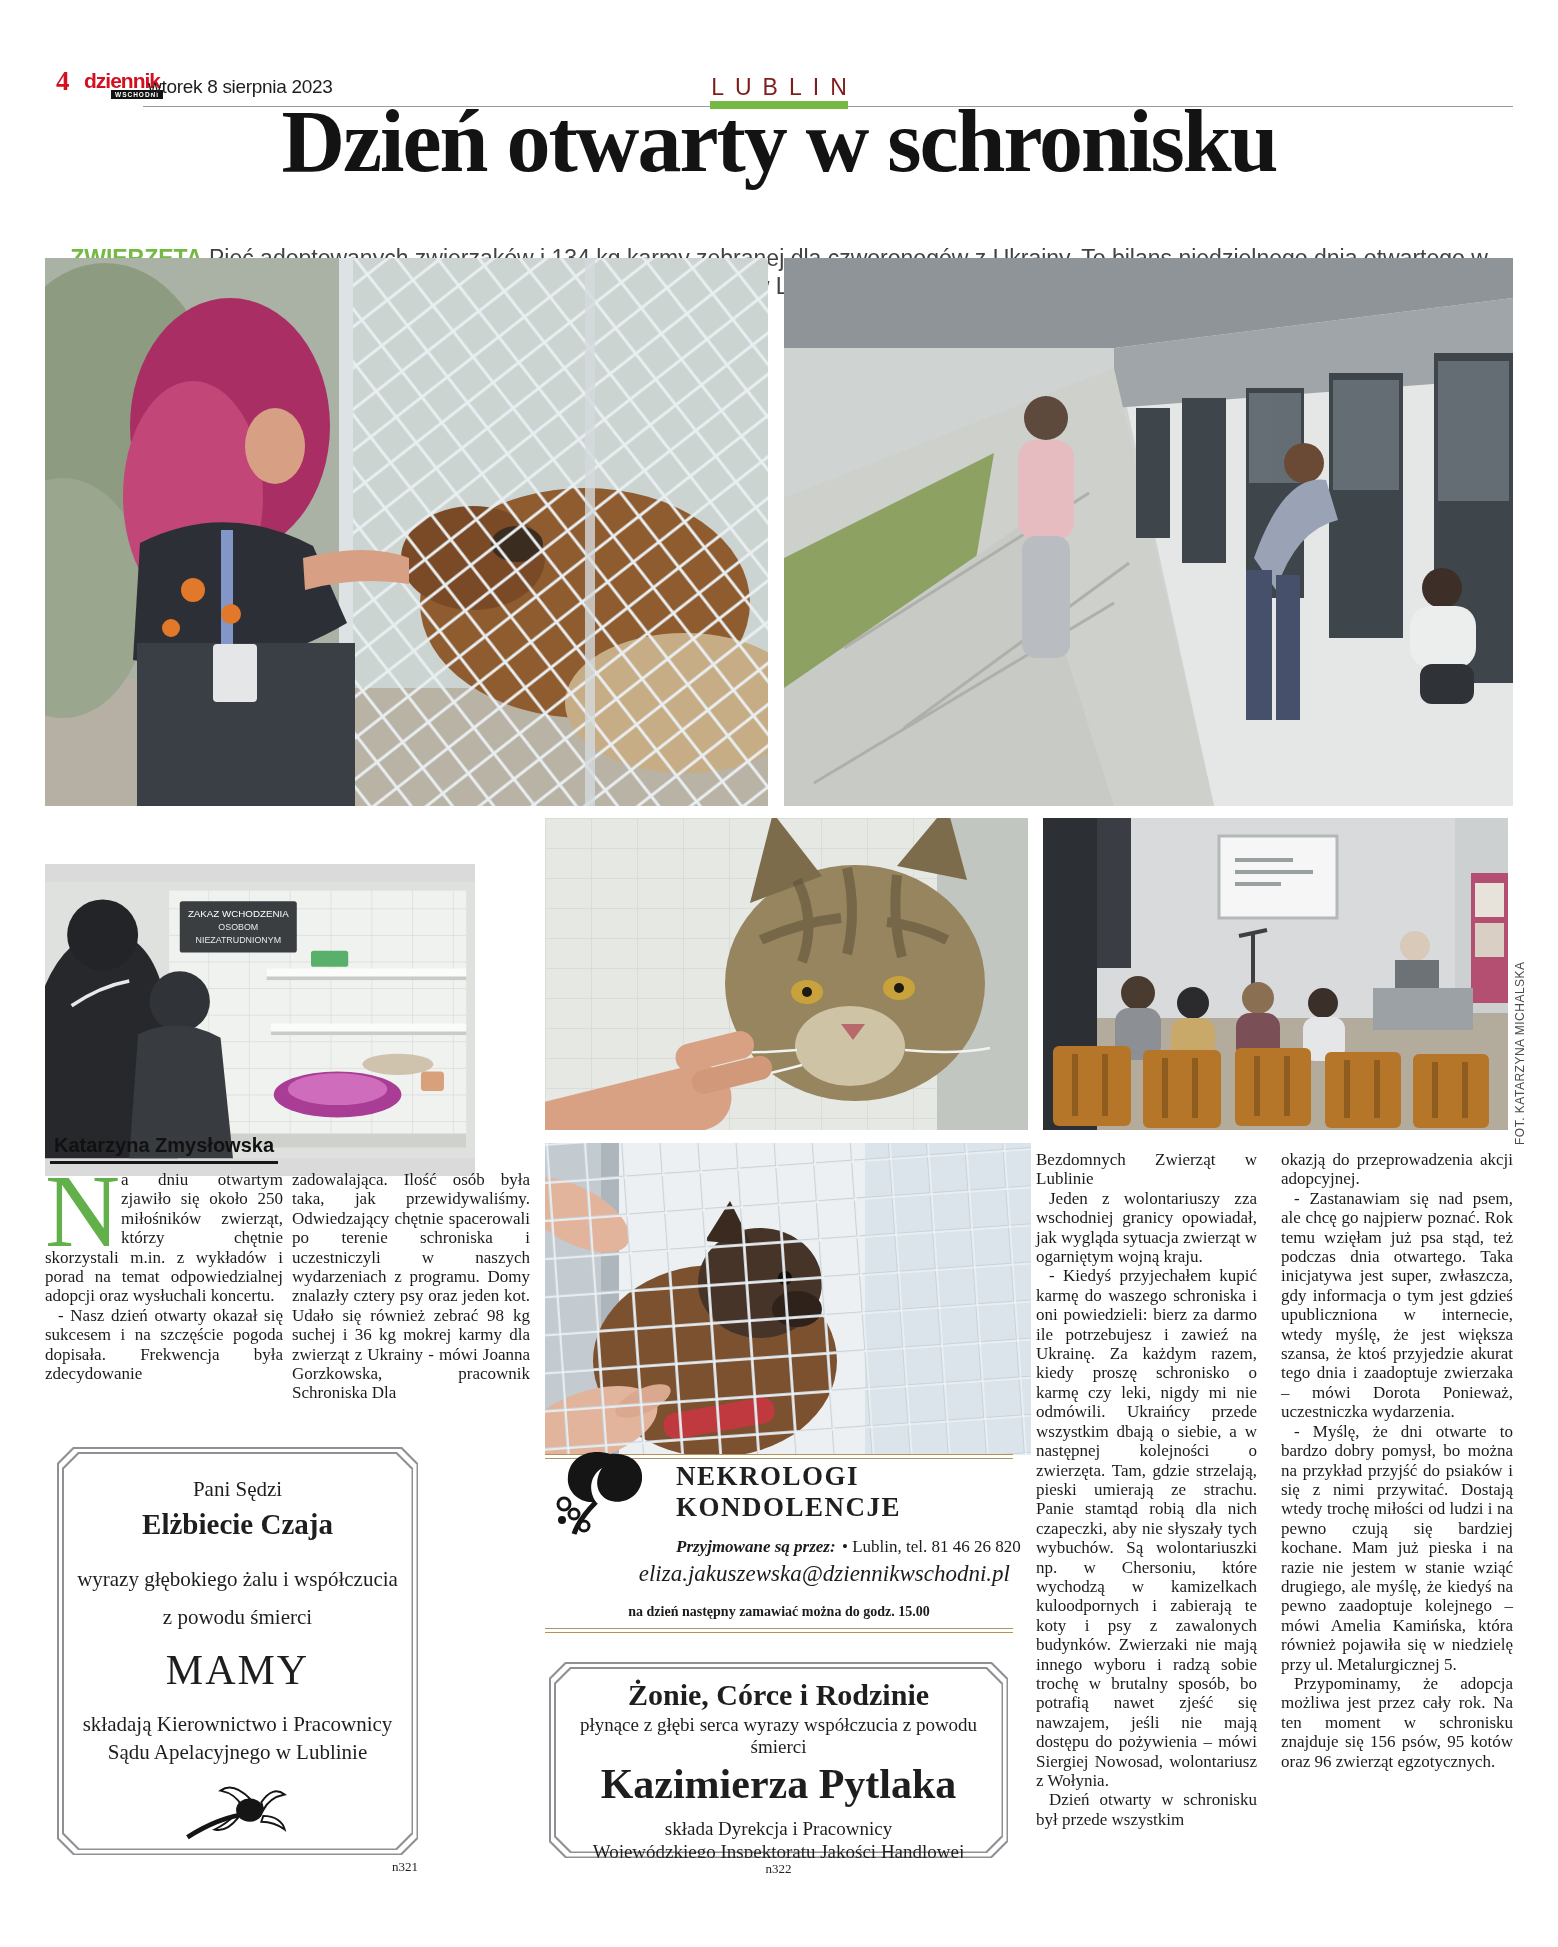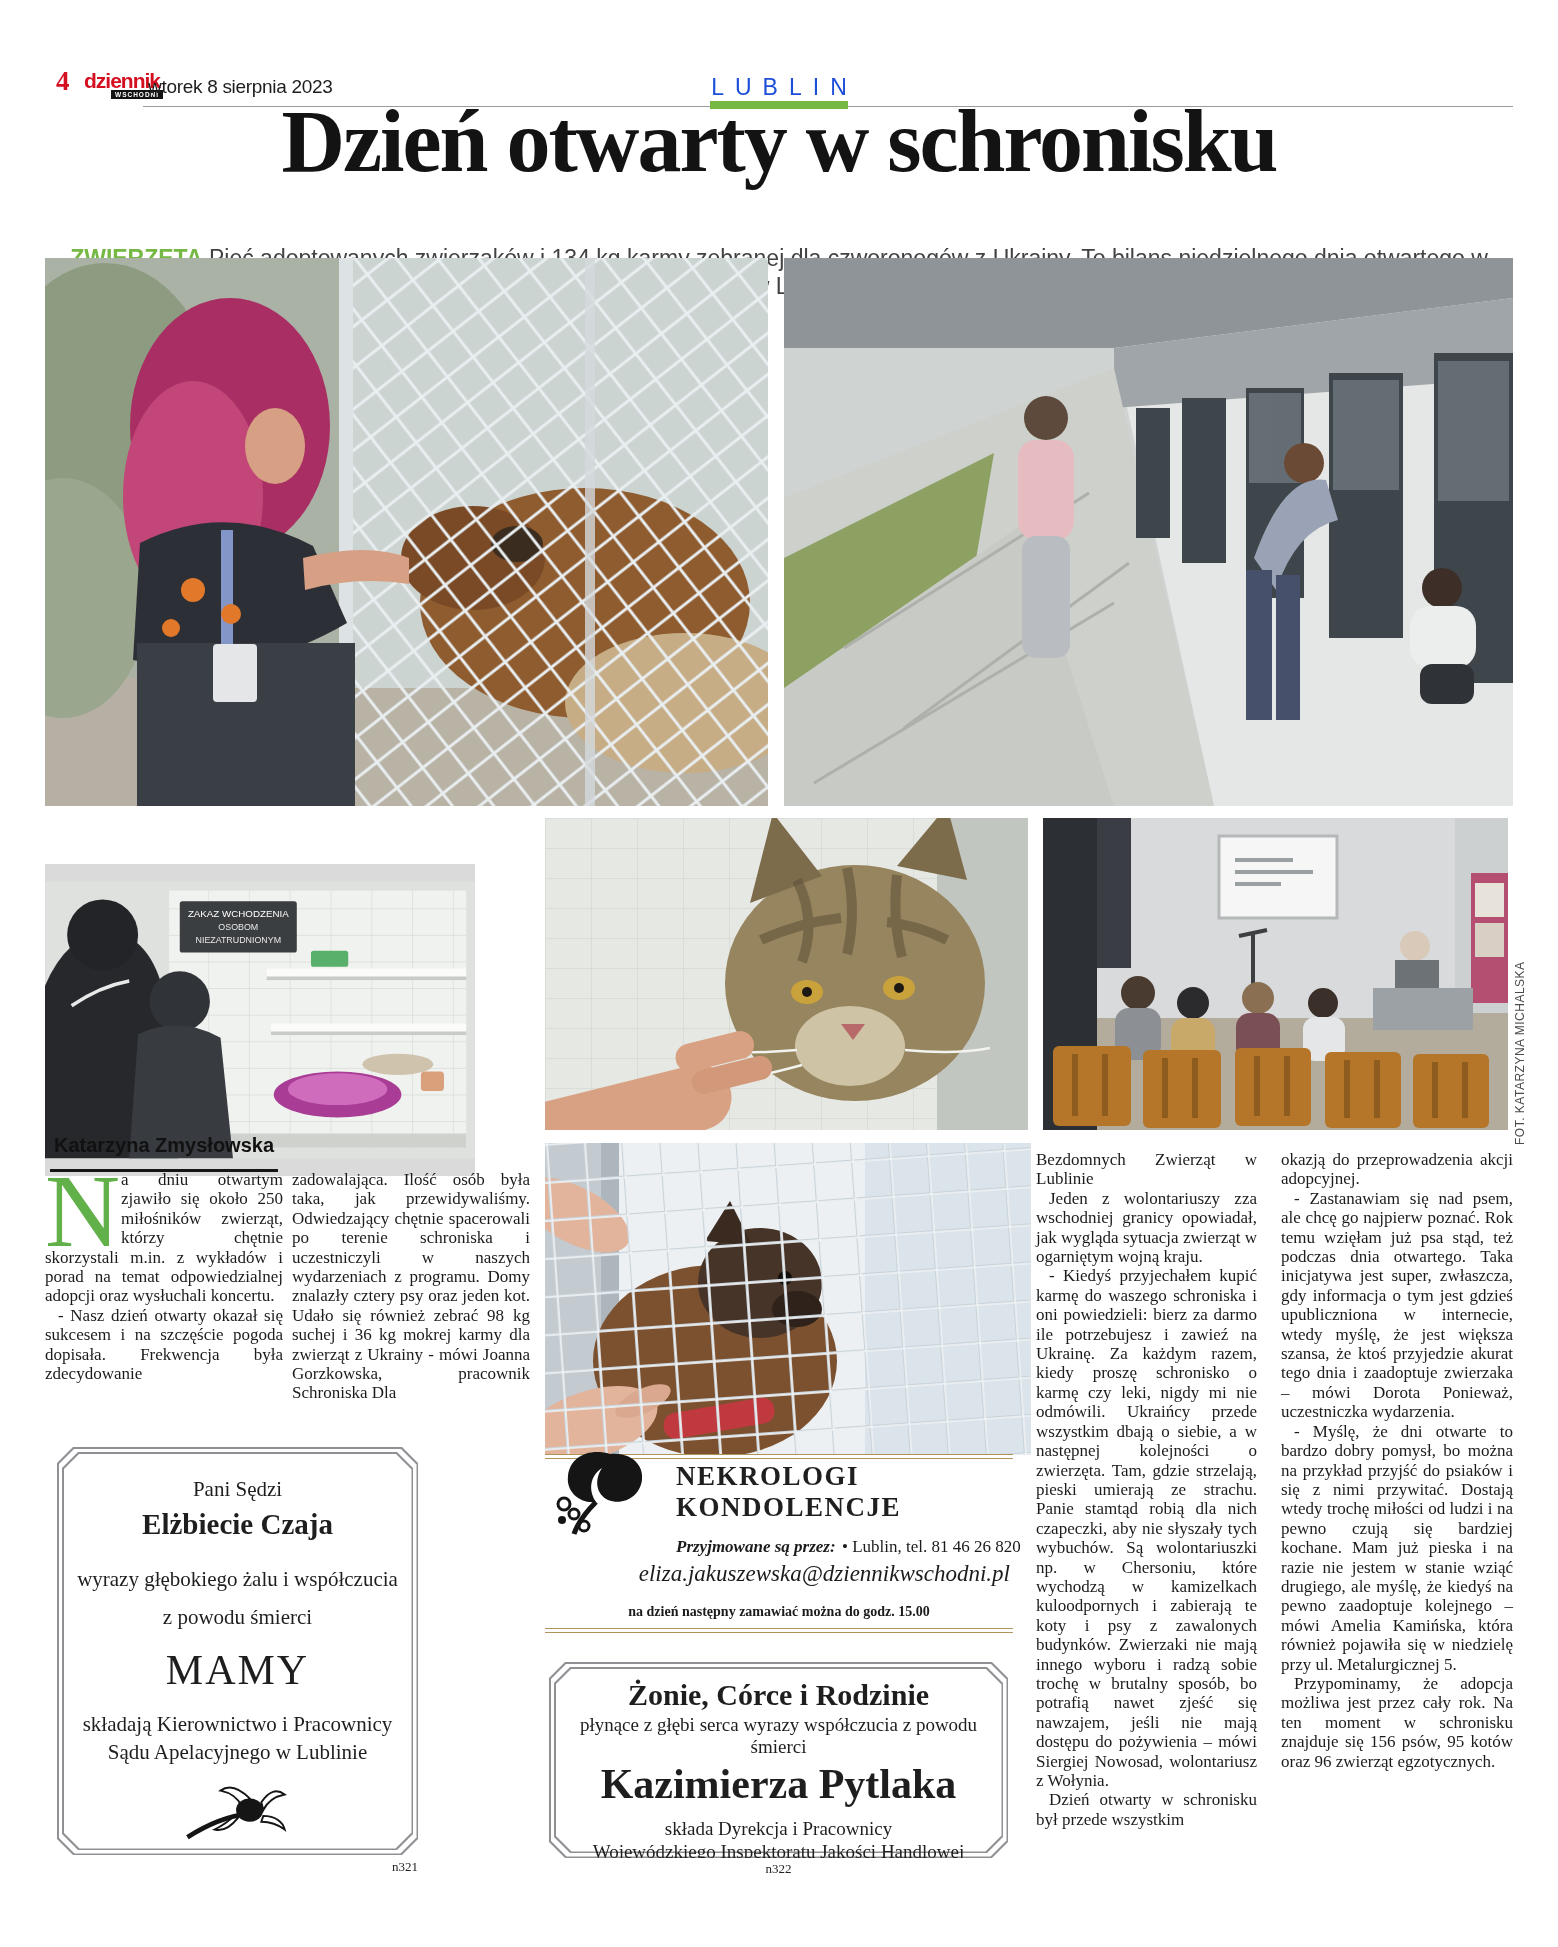--- a/index.html
+++ b/index.html
@@ -12,21 +12,21 @@
   .hd-logo{left:84px;top:69px;width:70px;height:40px;}
   .hd-logo-main{font-family:"Liberation Sans",sans-serif;font-weight:700;font-size:21px;
                 letter-spacing:-1px;color:#d40f20;}
   .hd-logo-sub{position:absolute;left:27px;top:21px;background:#121212;color:#fff;
                font-family:"Liberation Sans",sans-serif;font-size:6.5px;font-weight:700;
                letter-spacing:1px;padding:1px 4px;}
   .hd-date{left:148px;top:76px;font-family:"Liberation Sans",sans-serif;font-size:19px;
            color:#1d1d1d;letter-spacing:-0.3px;}
   .hd-rule{left:143px;top:106px;width:1370px;height:0;border-top:1.5px solid #9b9b9b;}
   .hd-section{left:0;right:0;top:74px;text-align:center;font-family:"Liberation Sans",sans-serif;
-              font-size:23px;color:#1d4ed8;letter-spacing:11px;text-indent:11px;}
+              font-size:23px;color:#7f1d1d;letter-spacing:11px;text-indent:11px;}
   .hd-greenbar{left:710px;top:101px;width:138px;height:8px;background:#75b843;}
 
   
   .headline{left:0;right:0;top:96px;text-align:center;font-size:88px;line-height:92px;
             font-weight:700;letter-spacing:-2px;color:#131313;}
   .lead{left:45px;top:244px;width:1468px;text-align:center;
         font-family:"Liberation Sans",sans-serif;font-size:23px;line-height:28px;color:#414244;}
   .kicker{color:#75b843;font-weight:700;}
 
   
@@ -37,21 +37,21 @@
   .photo3{left:45px;top:864px;width:430px;height:312px;}
   .photo4{left:545px;top:818px;width:483px;height:312px;}
   .photo5{left:1043px;top:818px;width:465px;height:312px;}
   .photo6{left:545px;top:1143px;width:486px;height:312px;}
   .credit{left:1513px;top:950px;height:195px;writing-mode:vertical-rl;transform:rotate(180deg);
           font-family:"Liberation Sans",sans-serif;font-size:12px;color:#4b4b4b;letter-spacing:.5px;}
 
   
   .byline{left:50px;top:1134px;width:228px;text-align:center;
           font-family:"Liberation Sans",sans-serif;font-size:20px;font-weight:700;color:#111;
-          border-bottom:3px solid #151515;padding-bottom:12px;}
+          border-bottom:3px solid #151515;padding-bottom:4px;}
   .bodycol{font-size:17px;line-height:19.4px;text-align:justify;color:#1b1b1b;}
   .bodycol p{margin:0;}
   .bodycol p.ind{text-indent:13px;}
   .col1{left:45px;top:1170px;width:238px;}
   .col2{left:292px;top:1170px;width:238px;}
   .col3{left:1036px;top:1150px;width:221px;}
   .col4{left:1281px;top:1150px;width:232px;}
   .dropcap{float:left;width:70px;height:76px;font-size:104px;line-height:80px;
            color:#62b04a;margin:1px 6px 0 0;font-weight:400;}
 

